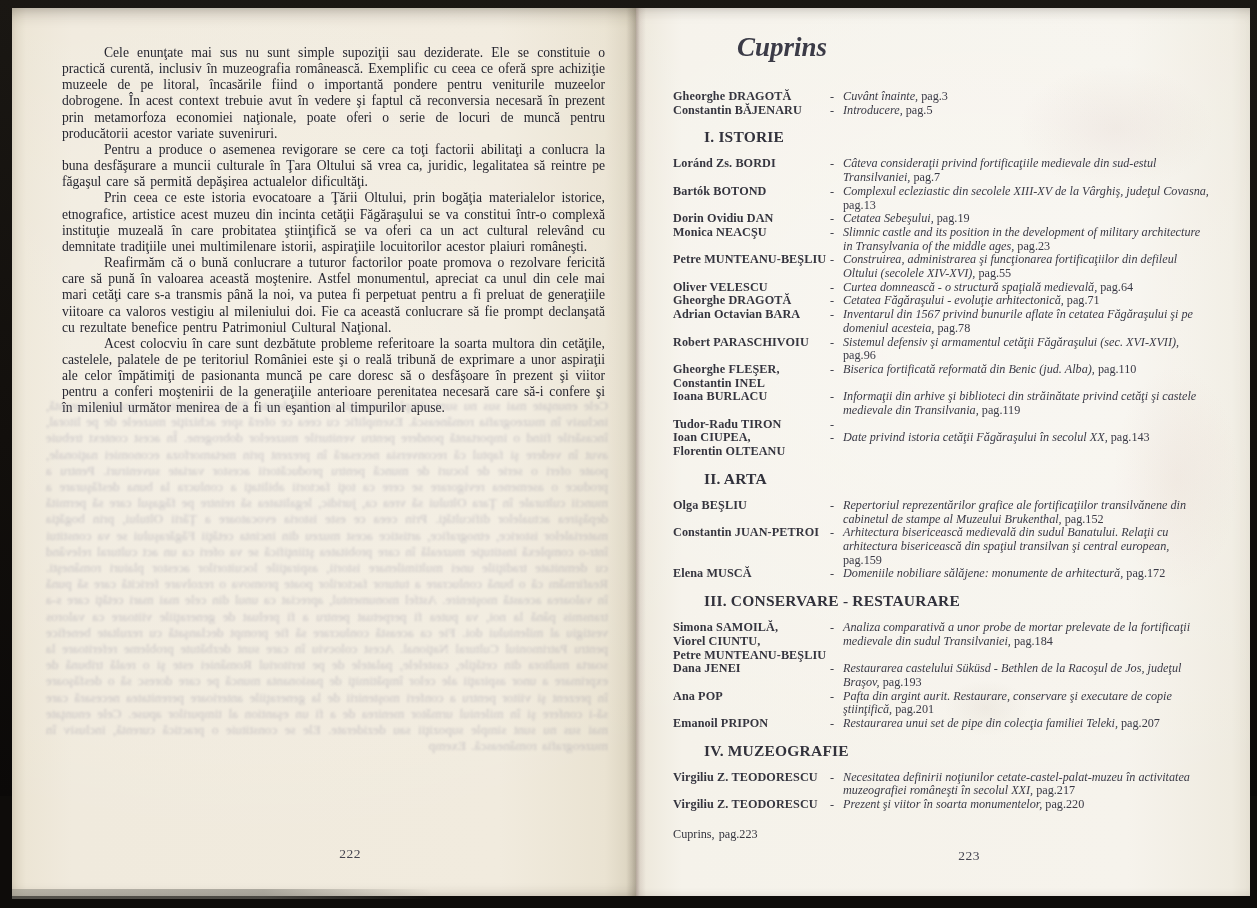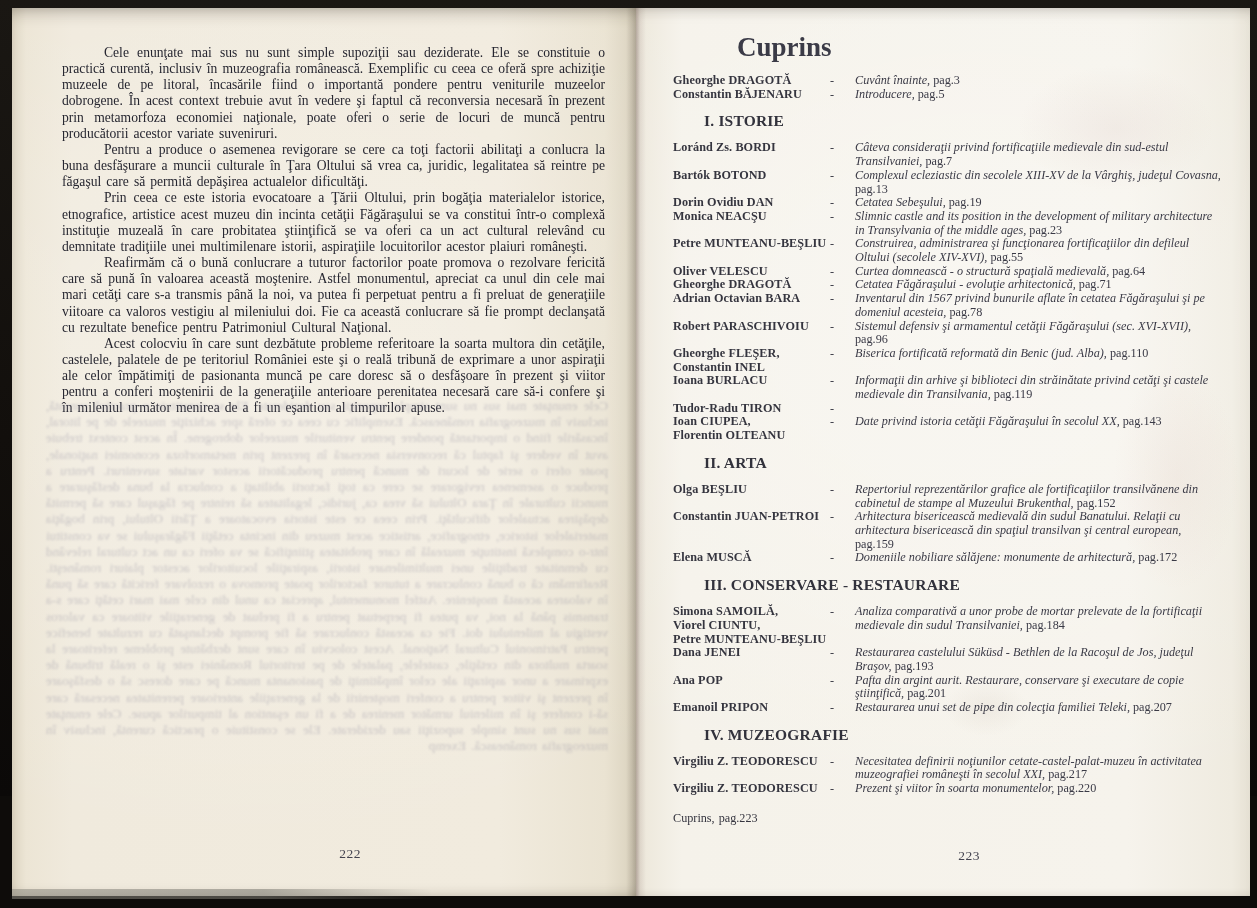--- a/index.html
+++ b/index.html
@@ -52,30 +52,30 @@
     transform:scaleX(-1);filter:blur(0.8px);opacity:.40;
     color:#8e8b9d;font-size:13.2px;line-height:16.2px;text-align:justify;word-spacing:2px;
     pointer-events:none;
   }
   .pagenum{position:absolute;font-size:13.5px;color:#43434f;letter-spacing:.5px;text-align:center;padding-left:26px;}
   .pagenum-left{left:0;top:838px;width:624px;}
   .pagenum-right{left:0;top:840px;width:614px;}
 
   
   .toc-wrap{position:absolute;left:37px;top:22px;right:16px;color:#35353f;}
-  .toc-heading{margin:0 0 10px 64px;font-weight:bold;
+  .toc-heading{margin:0 0 26px 64px;font-weight:bold;font-style:italic;
     font-size:27px;line-height:34px;color:#3b3b47;}
   .section-heading{margin:11px 0 11px 31px;font-weight:bold;
     font-size:15.5px;line-height:18px;color:#32323c;letter-spacing:.2px;}
   .toc-entry{display:grid;grid-template-columns:157px 13px 1fr;align-items:start;
     font-size:12.2px;line-height:13.7px;}
   .authors{font-weight:bold;color:#35353f;letter-spacing:.1px;}
   .author-line{white-space:nowrap;}
   .dash{color:#3a3a45;}
-  .title{max-width:368px;color:#3a3a46;margin-left:12px;}
+  .title{max-width:368px;color:#3a3a46;}
   .title .t{font-style:italic;}
   .title .p{font-style:normal;}
   .toc-footer{margin-top:15px;font-size:12.2px;line-height:14px;color:#35353f;}
   .toc-footer .lbl{font-weight:normal;}
   .toc-footer .p{margin-left:4px;}
 </style>
 </head>
 <body>
 
 <div class="scan">

